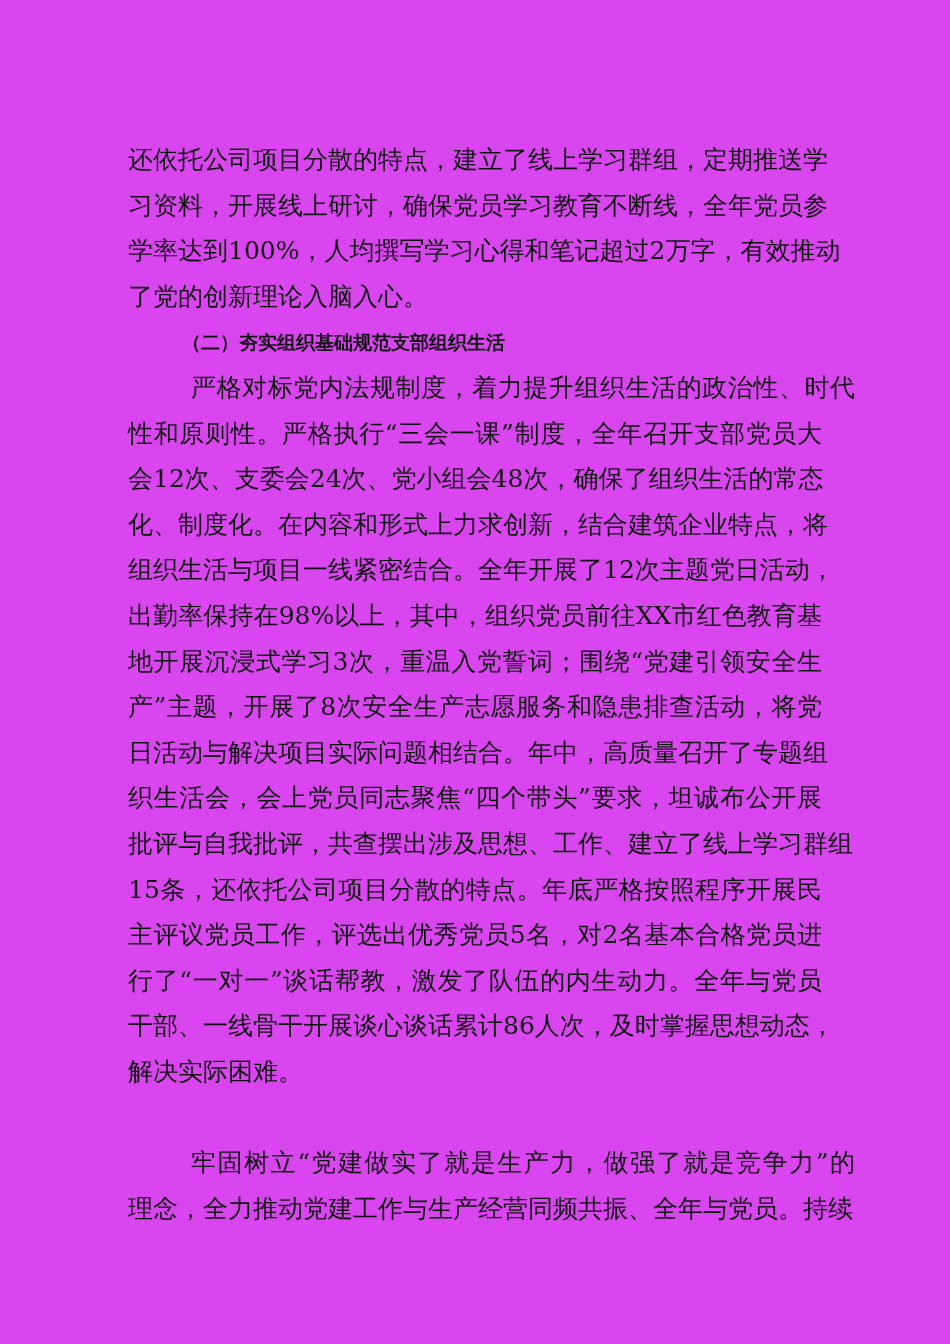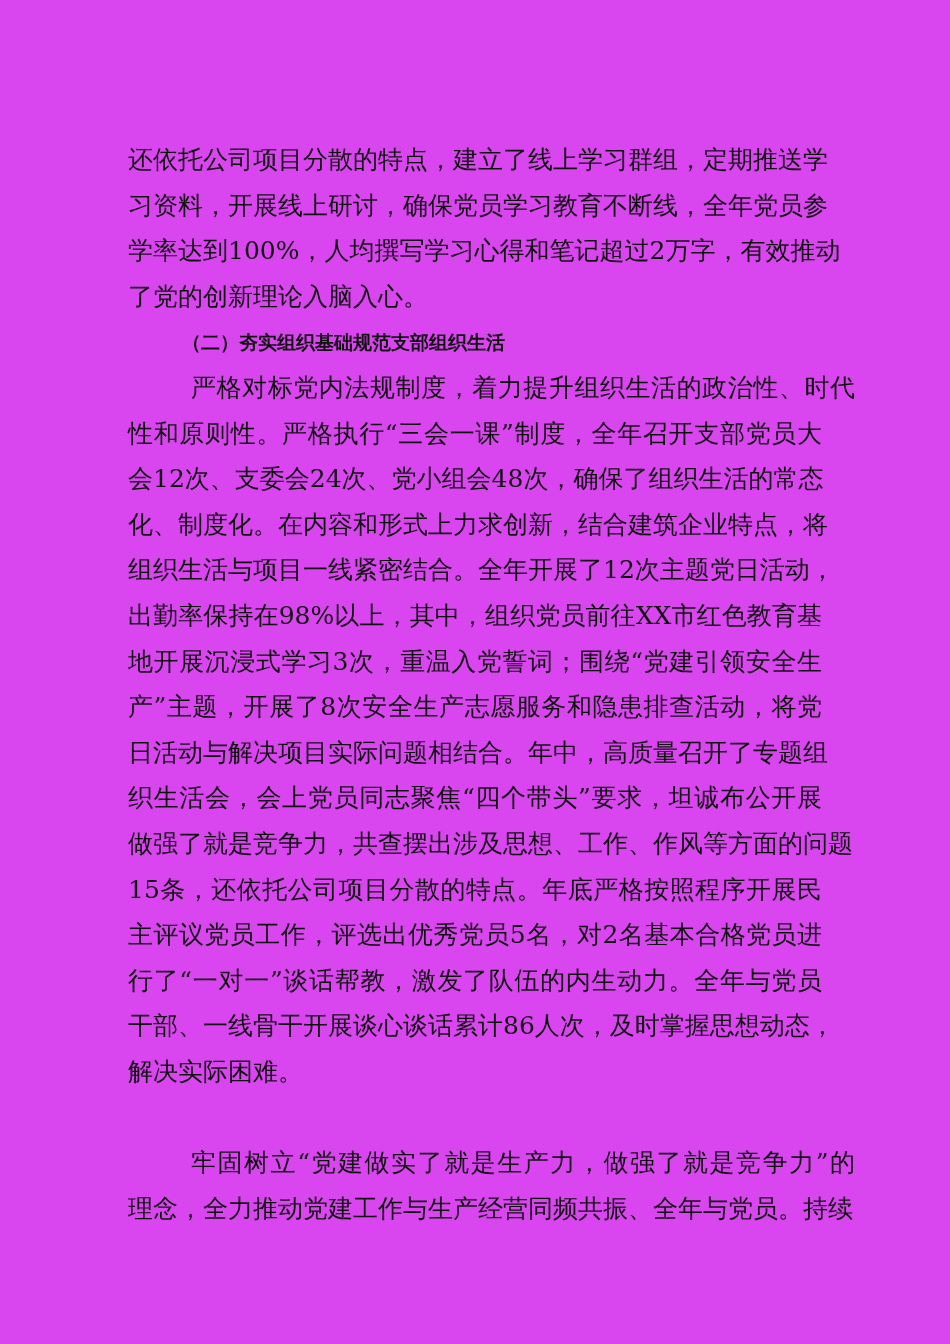--- a/index.html
+++ b/index.html
@@ -50,21 +50,21 @@
     <div class="line indent" style="top:365px">严格对标党内法规制度，着力提升组织生活的政治性、时代</div>
     <div class="line" style="top:411px">性和原则性。严格执行“三会一课”制度，全年召开支部党员大</div>
     <div class="line" style="top:456px">会12次、支委会24次、党小组会48次，确保了组织生活的常态</div>
     <div class="line" style="top:502px">化、制度化。在内容和形式上力求创新，结合建筑企业特点，将</div>
     <div class="line" style="top:547px">组织生活与项目一线紧密结合。全年开展了12次主题党日活动，</div>
     <div class="line" style="top:593px">出勤率保持在98%以上，其中，组织党员前往XX市红色教育基</div>
     <div class="line" style="top:639px">地开展沉浸式学习3次，重温入党誓词；围绕“党建引领安全生</div>
     <div class="line" style="top:684px">产”主题，开展了8次安全生产志愿服务和隐患排查活动，将党</div>
     <div class="line" style="top:730px">日活动与解决项目实际问题相结合。年中，高质量召开了专题组</div>
     <div class="line" style="top:775px">织生活会，会上党员同志聚焦“四个带头”要求，坦诚布公开展</div>
-    <div class="line" style="top:821px">做强了就是竞争力，共查摆出涉及思想、工作、作风等方面的问题</div>
+    <div class="line" style="top:821px">批评与自我批评，共查摆出涉及思想、工作、建立了线上学习群组</div>
     <div class="line" style="top:867px">15条，还依托公司项目分散的特点。年底严格按照程序开展民</div>
     <div class="line" style="top:912px">主评议党员工作，评选出优秀党员5名，对2名基本合格党员进</div>
     <div class="line" style="top:958px">行了“一对一”谈话帮教，激发了队伍的内生动力。全年与党员</div>
     <div class="line" style="top:1003px">干部、一线骨干开展谈心谈话累计86人次，及时掌握思想动态，</div>
     <div class="line last" style="top:1049px">解决实际困难。</div>
   </div>
 
 
   <div>
     <div class="line indent" style="top:1140px">牢固树立“党建做实了就是生产力，做强了就是竞争力”的</div>

